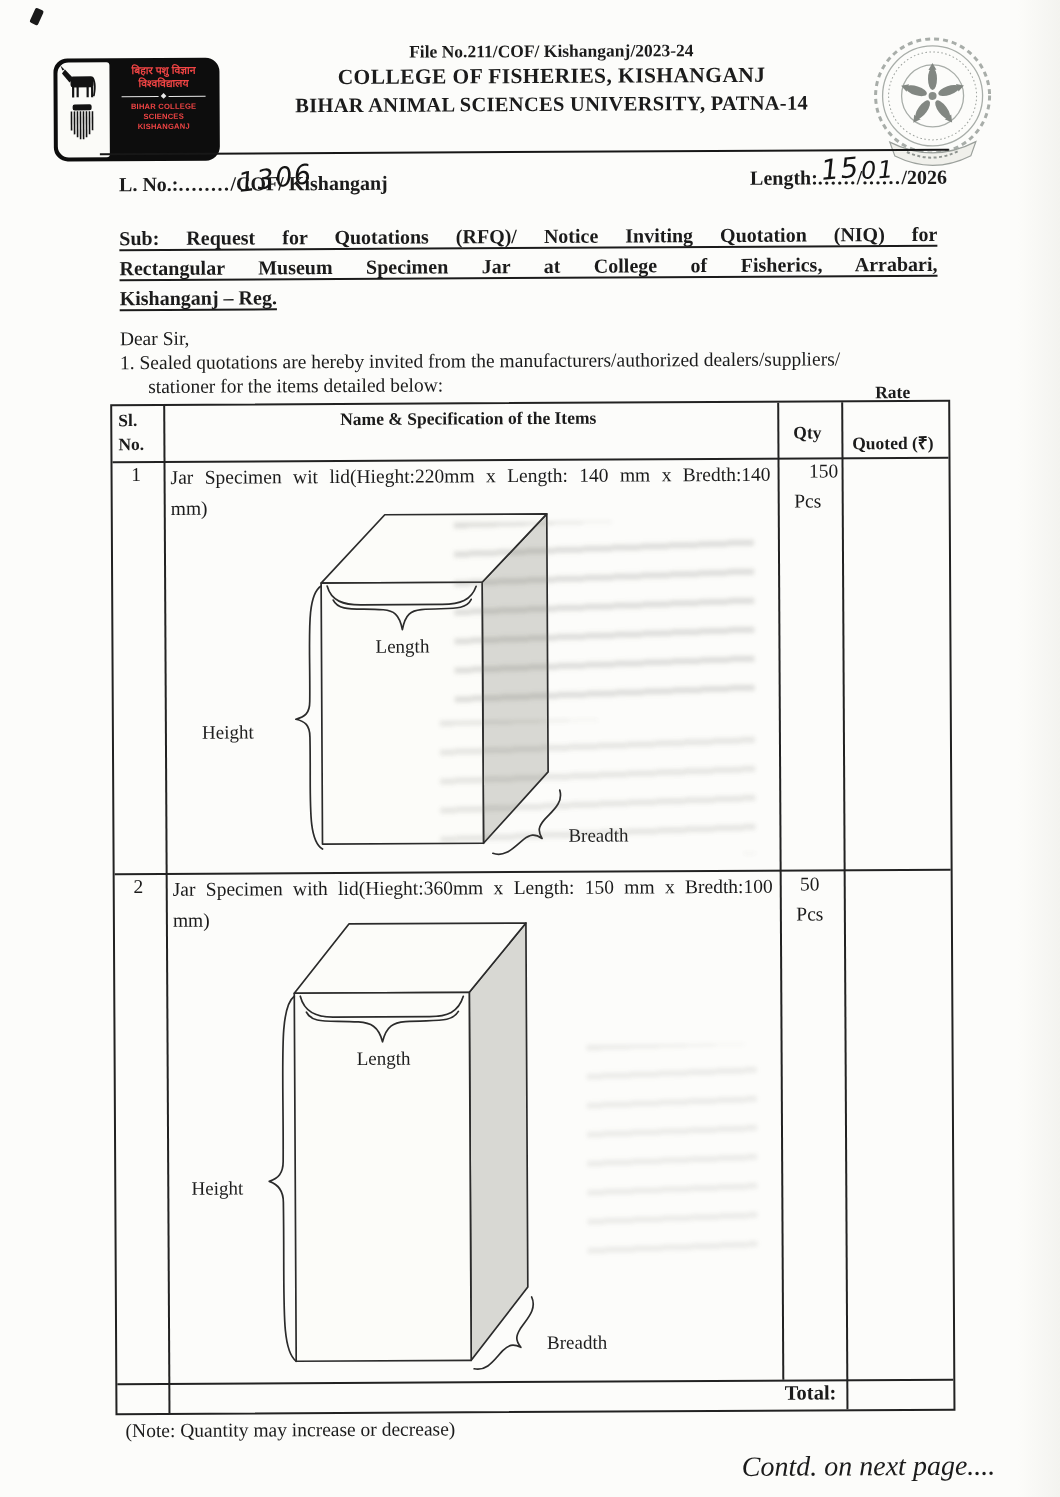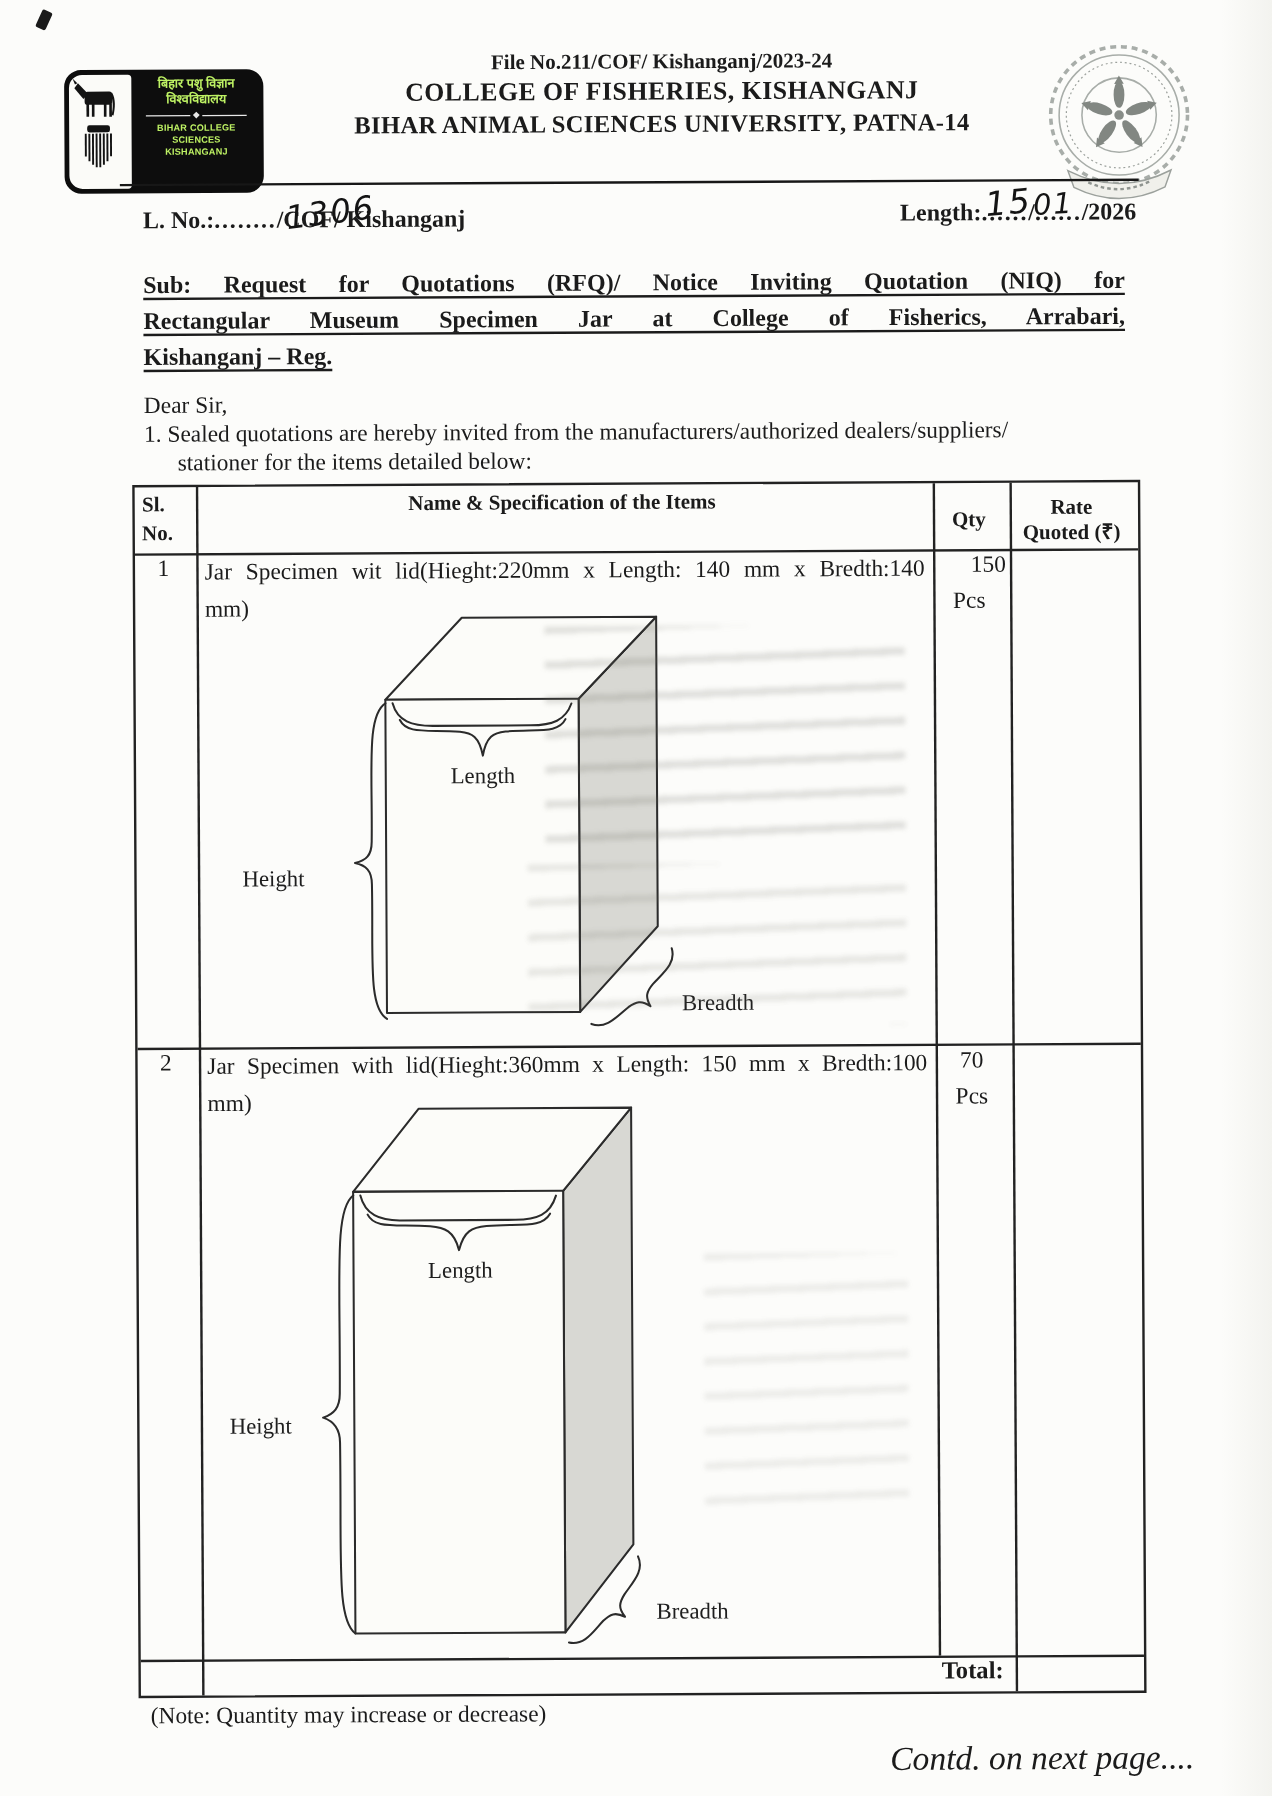--- a/index.html
+++ b/index.html
@@ -9,21 +9,21 @@
     overflow:hidden;
     font-family:"Liberation Serif","DejaVu Serif",serif;
     color:#1b1b1b;
   }
   .skew{position:absolute; inset:0; transform:rotate(-0.3deg); transform-origin:50% 50%;}
   .speck{position:absolute; left:36px; top:6px; width:9px; height:16px; background:#1a1a1a; border-radius:2px; transform:rotate(25deg);}
 
   
   .logo{position:absolute; left:57px; top:56px; width:166px; height:103px; background:#0d0d0d; border-radius:14px;}
   .cow-panel{position:absolute; left:4px; top:4px; width:52px; height:95px; background:#fbfbf8; border-radius:11px 3px 3px 11px;}
-  .logo-text{position:absolute; left:58px; top:6px; width:104px; text-align:center; color:#bef264;}
+  .logo-text{position:absolute; left:58px; top:6px; width:104px; text-align:center; color:#ef4444;}
   .hindi{font-family:"Liberation Sans","DejaVu Sans",sans-serif; font-size:10.5px; line-height:13px; font-weight:700;}
   .logo-div{display:flex; align-items:center; justify-content:center; margin:4px 10px 4px 10px;}
   .logo-div .dline{flex:1; height:1px; background:#e8e8e8;}
   .logo-div .diamond{width:4px; height:4px; background:#e8e8e8; transform:rotate(45deg); margin:0 3px;}
   .eng{font-family:"Liberation Sans","DejaVu Sans",sans-serif; font-size:7.6px; line-height:10px; font-weight:700; letter-spacing:.2px;}
   .file-no{position:absolute; left:230px; top:41px; width:650px; text-align:center; font-weight:700; font-size:17.5px;}
   .college{position:absolute; left:230px; top:64px; width:650px; text-align:center; font-weight:700; font-size:21.5px; letter-spacing:.4px;}
   .univ{position:absolute; left:230px; top:93px; width:650px; text-align:center; font-weight:700; font-size:20.5px; letter-spacing:.3px;}
   .seal{position:absolute; left:868px; top:34px; opacity:.85;}
   .hrule{position:absolute; left:103px; top:151px; width:849px; height:2.4px; background:#171717;}
@@ -188,31 +188,31 @@
     <div class="hline hl3"></div>
     <div class="vline vl1"></div>
     <div class="vline vl2"></div>
     <div class="vline vl3"></div>
   </div>
 
   <div class="th" style="left:120px; top:408px;">Sl.</div>
   <div class="th" style="left:120px; top:432px;">No.</div>
   <div class="th ctr" style="left:165px; top:408px; width:610px;">Name &amp; Specification of the Items</div>
   <div class="th ctr" style="left:779px; top:408px; width:60px;margin-top:16px;">Qty</div>
-  <div class="th ctr" style="left:843px; top:414px; width:103px;">Rate</div>
+  <div class="th ctr" style="left:843px; top:384px; width:103px;">Rate</div>
   <div class="th ctr" style="left:843px; top:432px; width:103px; font-family:Liberation Serif, serif;">Quoted (₹)</div>
 
   <div class="cell ctr" style="left:112px; top:462px; width:51px;">1</div>
   <div class="spec spec1">Jar Specimen wit lid(Hieght:220mm x Length: 140 mm x Bredth:140 mm)</div>
   <div class="cell ctr" style="left:779px; top:462px; width:60px;margin-left:16px;">150</div>
   <div class="cell ctr" style="left:779px; top:492px; width:60px;">Pcs</div>
 
   <div class="cell ctr" style="left:112px; top:874px; width:51px;">2</div>
   <div class="spec spec2">Jar Specimen with lid(Hieght:360mm x Length: 150 mm x Bredth:100 mm)</div>
-  <div class="cell ctr" style="left:779px; top:875px; width:60px;">70</div>
+  <div class="cell ctr" style="left:779px; top:875px; width:60px;">50</div>
   <div class="cell ctr" style="left:779px; top:905px; width:60px;">Pcs</div>
 
   <div class="total">Total:</div>
 
   <svg class="diag" style="left:150px; top:455px;" width="580" height="425" viewBox="150 455 580 425">
     <polygon class="face-side" points="483,582 548,514 548,772 483,843"></polygon>
     <polygon class="face-top" points="322,582 386,514 548,514 483,582"></polygon>
     <polygon class="face-front" points="322,582 483,582 483,843 322,843"></polygon>
     <path class="curve" d="M 328,585 C 332,600 344,604 362,604 L 443,604 C 461,604 472,600 477,586"></path>
     <path class="curve" d="M 334,599 C 340,611 356,607 384,609 C 394,610 400,613 403,629 C 406,613 412,610 422,609 C 450,607 466,611 472,599"></path>

